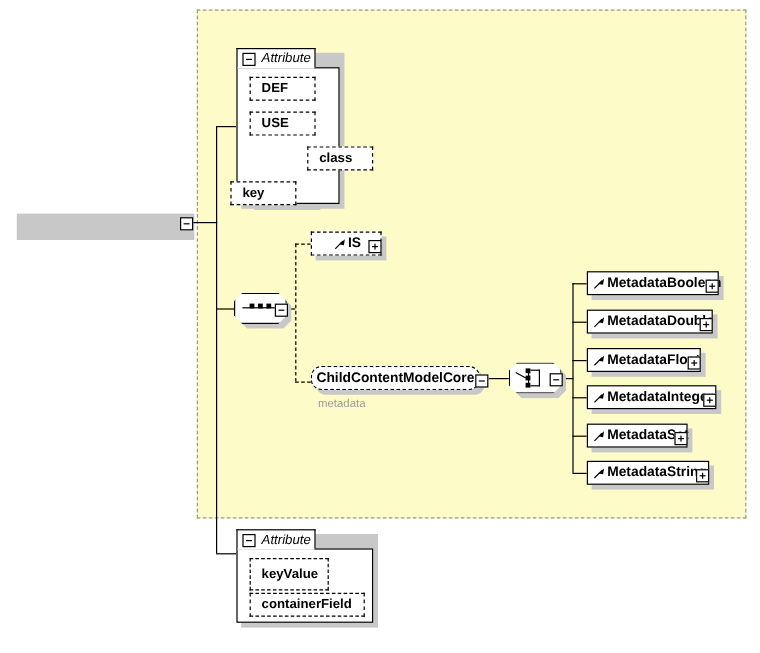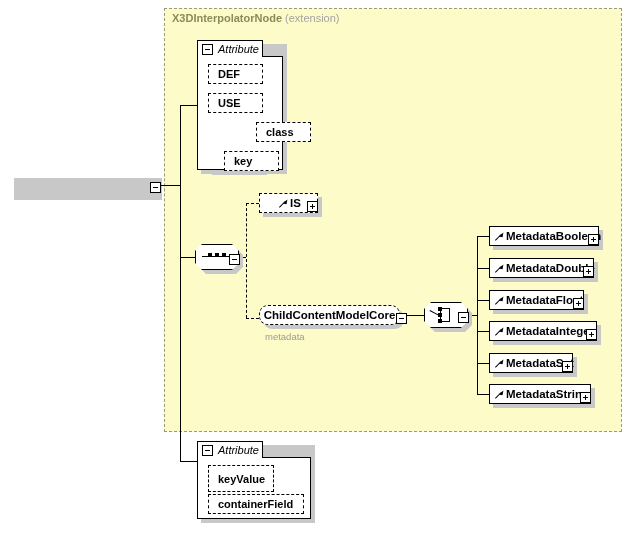--- a/index.html
+++ b/index.html
@@ -293,24 +293,20 @@
     white-space: nowrap;
     z-index: 3;
   }
 </style>
 </head>
 <body>
 
 <div id="canvas">
 
   <div class="ext-region"></div>
-  <div class="ext-label">
-    <span>X3DInterpolatorNode</span>
-    <span class="ext-sub">(extension)</span>
-  </div>
 
   <div class="sh" style="left:14px; top:178px; width:148px; height:22px;"></div>
   <div class="edge-toggle" style="left:150px; top:179px;">
     <span class="toggle"></span>
   </div>
 
   <div class="ln ln-h" style="left:161px; top:185px; width:20px;"></div>
 
   <div class="ln ln-v" style="left:180px; top:105px; height:356px;"></div>
 
@@ -339,21 +335,21 @@
   <div class="attrchip" style="left:208px; top:93px; width:55px; height:20px;">
     <span>USE</span>
   </div>
 
   <div class="sh" style="left:212px; top:126px; width:55px; height:20px;"></div>
   <div class="attrchip" style="left:208px; top:122px; width:55px; height:20px;margin-left:48px;">
     <span>class</span>
   </div>
 
   <div class="sh" style="left:212px; top:155px; width:55px; height:20px;"></div>
-  <div class="attrchip" style="left:224px; top:151px; width:55px; height:20px;">
+  <div class="attrchip" style="left:192px; top:151px; width:55px; height:20px;">
     <span>key</span>
   </div>
 
   <div class="comp-sh" style="left:199px; top:248px;"></div>
   <div class="comp" style="left:195px; top:244px;"></div>
 
   <div class="comp-inner" style="left:202px; top:256px; width:30px; height:1px; background:#000;"></div>
   <div class="comp-inner" style="left:208px; top:253px; width:4px; height:4px; background:#000;"></div>
   <div class="comp-inner" style="left:215px; top:253px; width:4px; height:4px; background:#000;"></div>
   <div class="comp-inner" style="left:222px; top:253px; width:4px; height:4px; background:#000;"></div>

